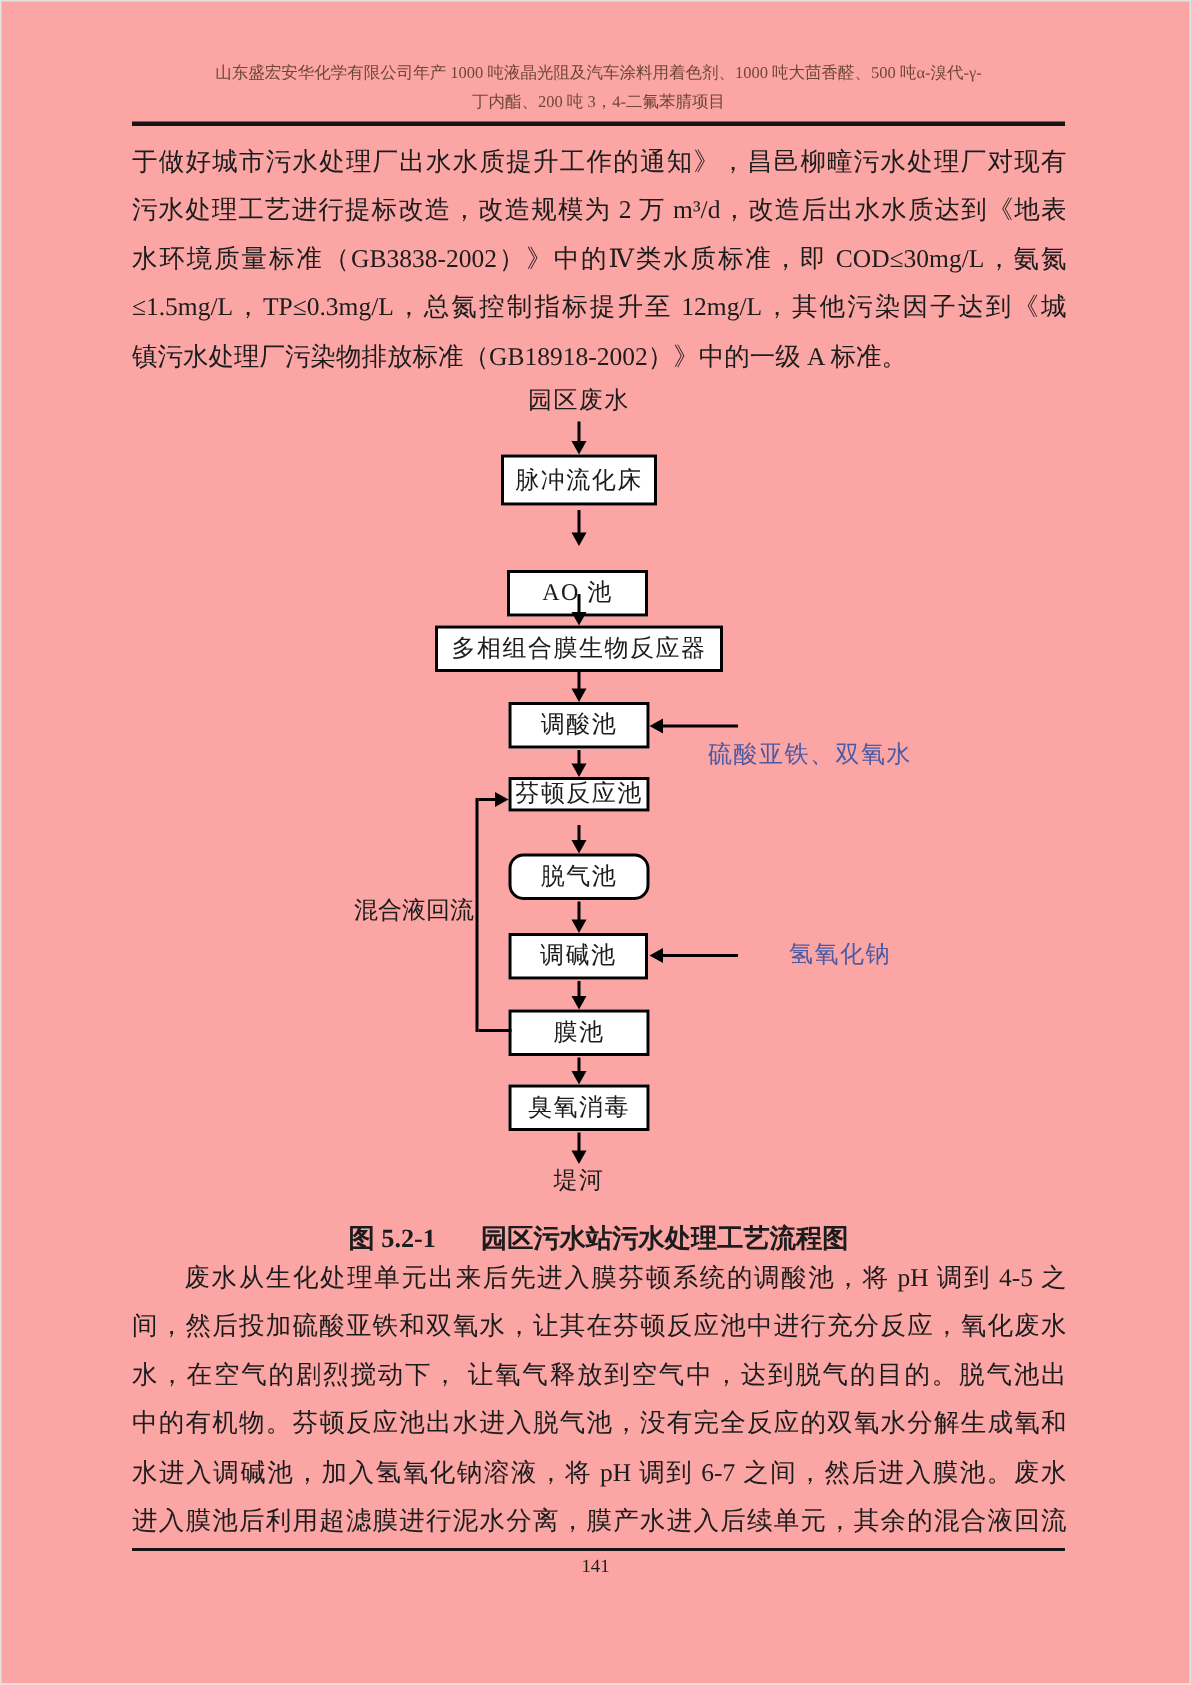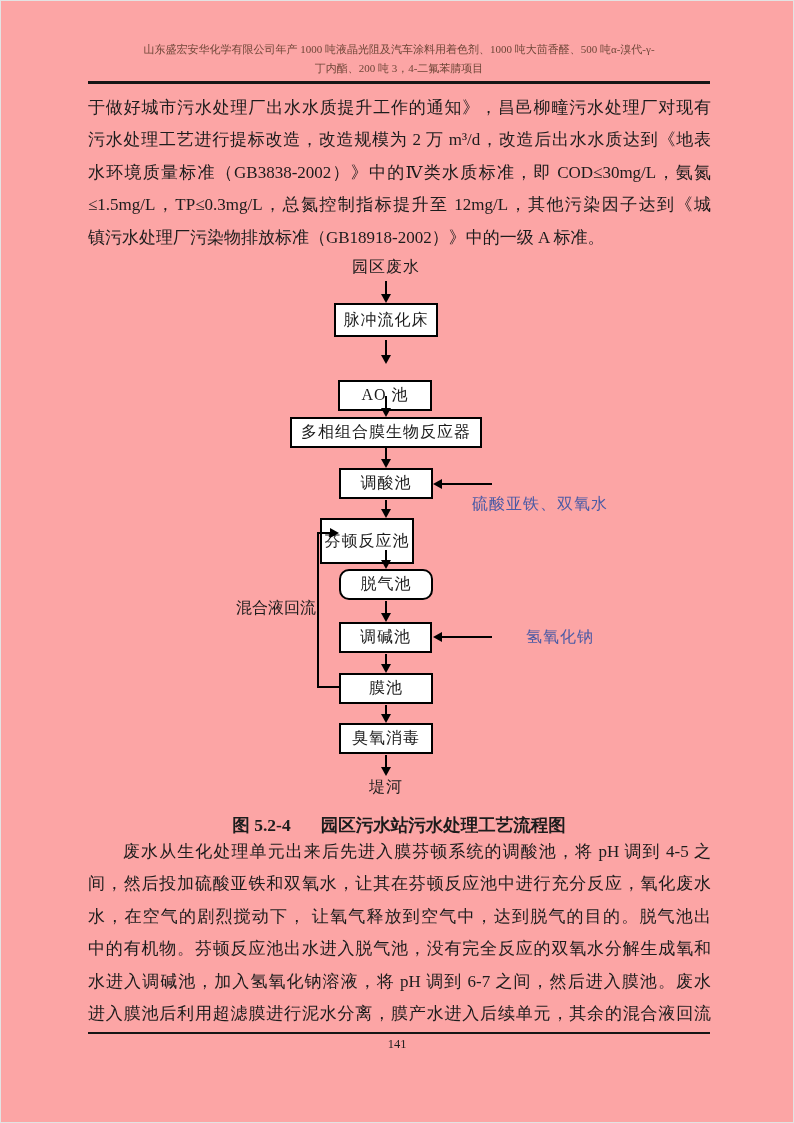--- a/index.html
+++ b/index.html
@@ -83,21 +83,21 @@
       <div class="tline last-left">镇污水处理厂污染物排放标准（GB18918-2002）》中的一级 A 标准。</div>
     </div>
 
   <div>
     <div class="fc-text" style="left:336px;top:257px;width:100px;">园区废水</div>
 
     <div class="fbox" style="left:334px;top:303px;width:104px;height:34px;">脉冲流化床</div>
     <div class="fbox" style="left:338px;top:364px;width:94px;height:31px;margin-top:16px;">AO 池</div>
     <div class="fbox" style="left:290px;top:417px;width:192px;height:31px;">多相组合膜生物反应器</div>
     <div class="fbox" style="left:339px;top:468px;width:94px;height:31px;">调酸池</div>
-    <div class="fbox" style="left:320px;top:518px;width:94px;height:46px;text-align:center;">芬顿反应池</div>
+    <div class="fbox" style="left:339px;top:518px;width:94px;height:23px;text-align:center;">芬顿反应池</div>
     <div class="fbox" style="left:339px;top:569px;width:94px;height:31px;border-radius:10px;">脱气池</div>
     <div class="fbox" style="left:339px;top:622px;width:93px;height:31px;">调碱池</div>
     <div class="fbox" style="left:339px;top:673px;width:94px;height:31px;">膜池</div>
     <div class="fbox" style="left:339px;top:723px;width:94px;height:31px;">臭氧消毒</div>
 
     <div class="fc-text" style="left:336px;top:777px;width:100px;">堤河</div>
 
     <div class="vshaft" style="left:385px;top:281px;height:14px;"></div>
     <div class="head-down" style="left:381px;top:294px;"></div>
     <div class="vshaft" style="left:385px;top:340px;height:16px;"></div>
@@ -128,21 +128,21 @@
     <div class="dosing-label" style="left:502px;top:627px;margin-left:24px;">氢氧化钠</div>
 
     <div class="vshaft" style="left:317px;top:532px;height:156px;"></div>
     <div class="hshaft" style="left:319px;top:532px;width:12px;"></div>
     <div class="head-right" style="left:330px;top:528px;"></div>
     <div class="hshaft" style="left:319px;top:686px;width:22px;"></div>
     <div class="recycle-label" style="left:236px;top:599px;">混合液回流</div>
   </div>
 
   <div class="fig-caption">
-    <span class="cap-num">图 5.2-4</span><span>园区污水站污水处理工艺流程图</span>
+    <span class="cap-num">图 5.2-1</span><span>园区污水站污水处理工艺流程图</span>
   </div>
 
   <div class="para" id="para-bottom">
       <div class="tline indent">废水从生化处理单元出来后先进入膜芬顿系统的调酸池，将 pH 调到 4-5 之</div>
       <div class="tline">间，然后投加硫酸亚铁和双氧水，让其在芬顿反应池中进行充分反应，氧化废水</div>
       <div class="tline">水，在空气的剧烈搅动下， 让氧气释放到空气中，达到脱气的目的。脱气池出</div>
       <div class="tline">中的有机物。芬顿反应池出水进入脱气池，没有完全反应的双氧水分解生成氧和</div>
       <div class="tline">水进入调碱池，加入氢氧化钠溶液，将 pH 调到 6-7 之间，然后进入膜池。废水</div>
       <div class="tline">进入膜池后利用超滤膜进行泥水分离，膜产水进入后续单元，其余的混合液回流</div>
     </div>

